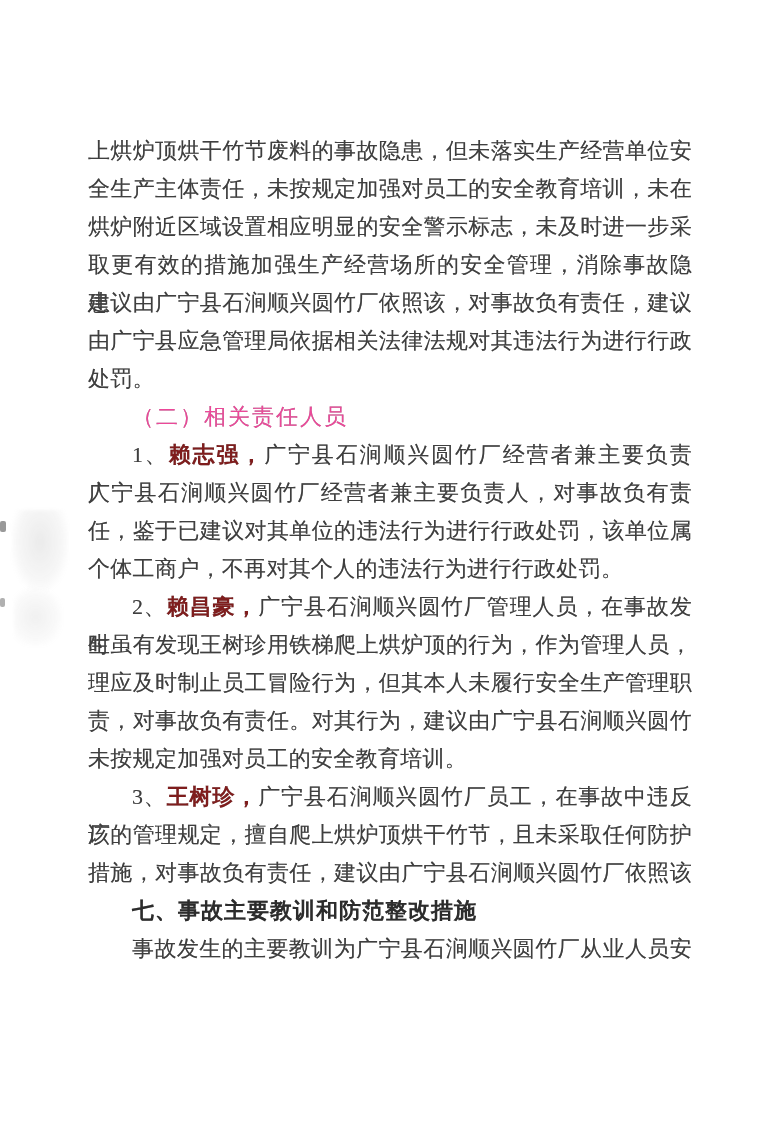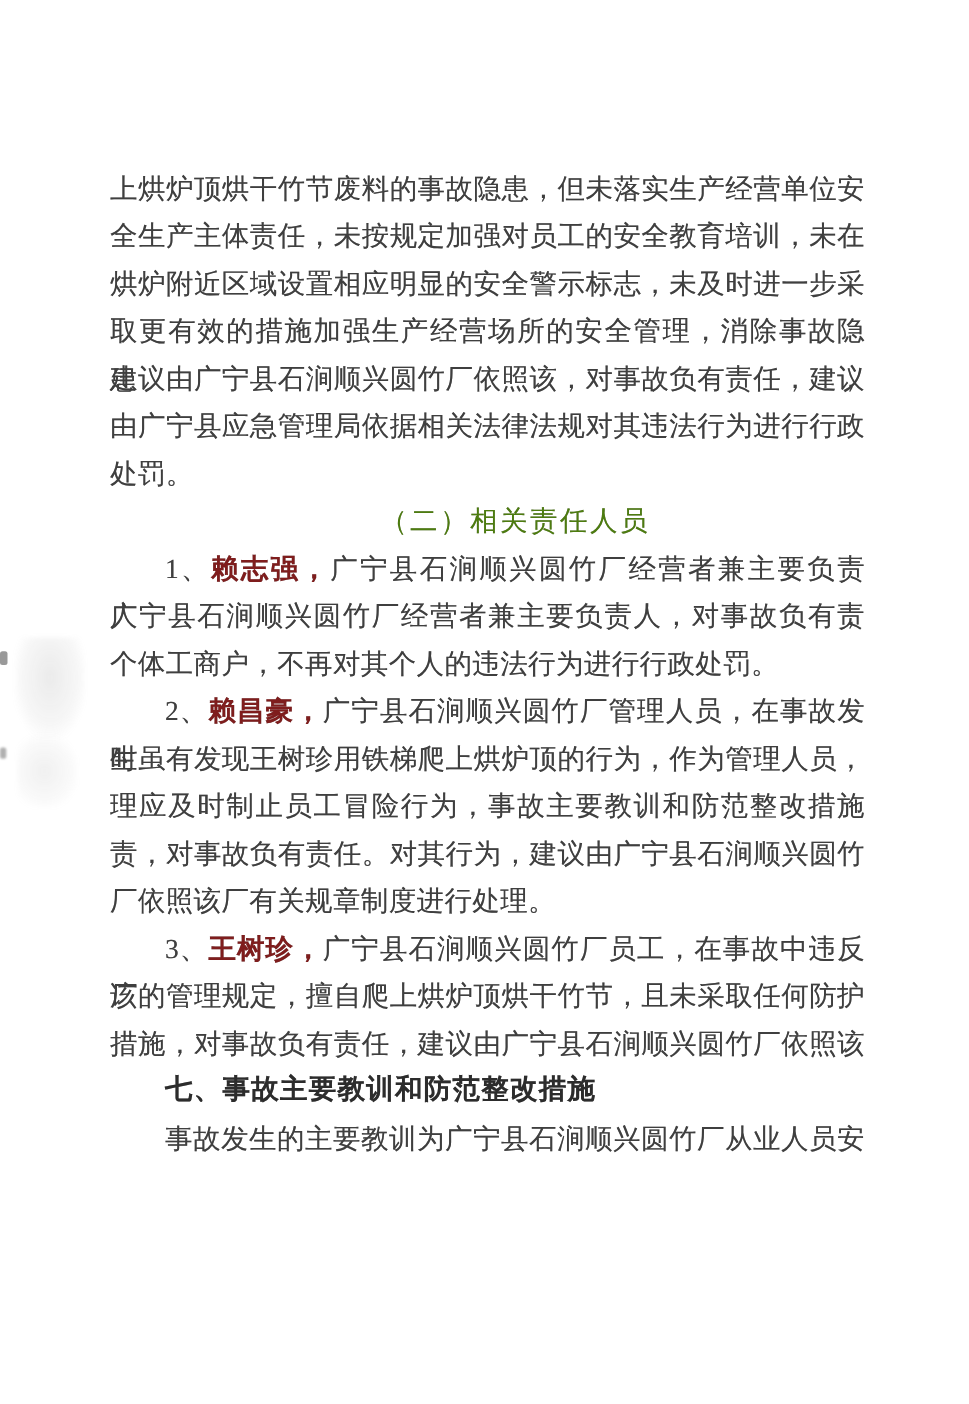--- a/index.html
+++ b/index.html
@@ -37,27 +37,26 @@
     text-indent: 44px;
   }
   .line .bold {
     font-weight: bold;
     color: #7f1d1d;
     font-family: "Liberation Sans", "DejaVu Sans", sans-serif;
   }
   .line.heading-hei {
     font-weight: bold;
     color: #2c2c2c;
-    font-family: Liberation Mono, monospace;
+    font-family: Liberation Serif, serif;
     letter-spacing: 1px;
   }
   .line.heading-kai {
-    color: #4d7c0f;
+    color: #ec4899;
     letter-spacing: 2px;
-    text-align: center;
   }
   .page-number {
     position: absolute;
     top: 1014px;
     left: 0;
     width: 775px;
     text-align: center;
     font-size: 15px;
     color: #333333;
   }
@@ -120,26 +119,27 @@
       <div class="line justify"><span>上烘炉顶烘干竹节废料的事故隐患，但未落实生产经营单位安</span></div>
       <div class="line justify"><span>全生产主体责任，未按规定加强对员工的安全教育培训，未在</span></div>
       <div class="line justify"><span>烘炉附近区域设置相应明显的安全警示标志，未及时进一步采</span></div>
       <div class="line justify"><span>取更有效的措施加强生产经营场所的安全管理，消除事故隐患，</span></div>
       <div class="line justify"><span>建议由广宁县石涧顺兴圆竹厂依照该，对事故负有责任，建议</span></div>
       <div class="line justify"><span>由广宁县应急管理局依据相关法律法规对其违法行为进行行政</span></div>
       <div class="line"><span>处罚。</span></div>
       <div class="line indent heading-kai"><span>（二）相关责任人员</span></div>
       <div class="line indent justify"><span>1、</span><span class="bold">赖志强，</span><span>广宁县石涧顺兴圆竹厂经营者兼主要负责人，</span></div>
       <div class="line justify"><span>广宁县石涧顺兴圆竹厂经营者兼主要负责人，对事故负有责</span></div>
+      <div class="line justify"><span>任，鉴于已建议对其单位的违法行为进行行政处罚，该单位属</span></div>
       <div class="line"><span>个体工商户，不再对其个人的违法行为进行行政处罚。</span></div>
       <div class="line indent justify"><span>2、</span><span class="bold">赖昌豪，</span><span>广宁县石涧顺兴圆竹厂管理人员，在事故发生</span></div>
       <div class="line justify"><span>时虽有发现王树珍用铁梯爬上烘炉顶的行为，作为管理人员，</span></div>
-      <div class="line justify"><span>理应及时制止员工冒险行为，事故主要教训和防范整改措施</span></div>
+      <div class="line justify"><span>理应及时制止员工冒险行为，但其本人未履行安全生产管理职</span></div>
       <div class="line justify"><span>责，对事故负有责任。对其行为，建议由广宁县石涧顺兴圆竹</span></div>
-      <div class="line"><span>厂依照该厂有关规章制度进行处理。</span></div>
+      <div class="line"><span>未按规定加强对员工的安全教育培训。</span></div>
       <div class="line indent justify"><span>3、</span><span class="bold">王树珍，</span><span>广宁县石涧顺兴圆竹厂员工，在事故中违反该</span></div>
       <div class="line justify"><span>厂的管理规定，擅自爬上烘炉顶烘干竹节，且未采取任何防护</span></div>
       <div class="line justify"><span>措施，对事故负有责任，建议由广宁县石涧顺兴圆竹厂依照该</span></div>
       <div class="line indent heading-hei"><span>七、事故主要教训和防范整改措施</span></div>
       <div class="line indent justify"><span>事故发生的主要教训为广宁县石涧顺兴圆竹厂从业人员安</span></div>
     </div>
 
   <div class="page-number">8</div>
 </div>
 

